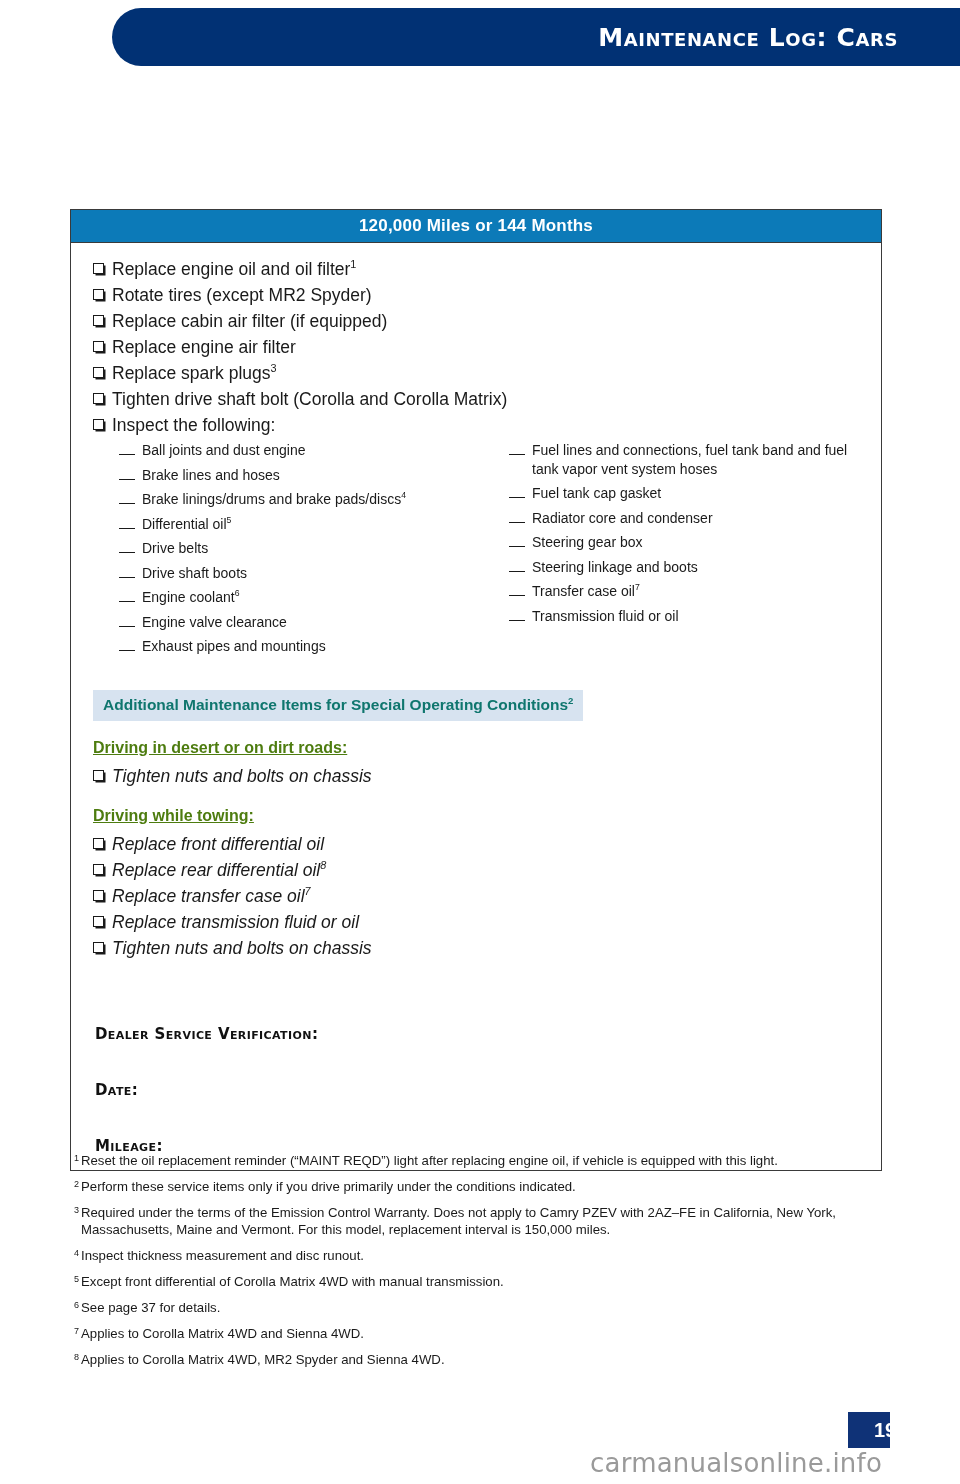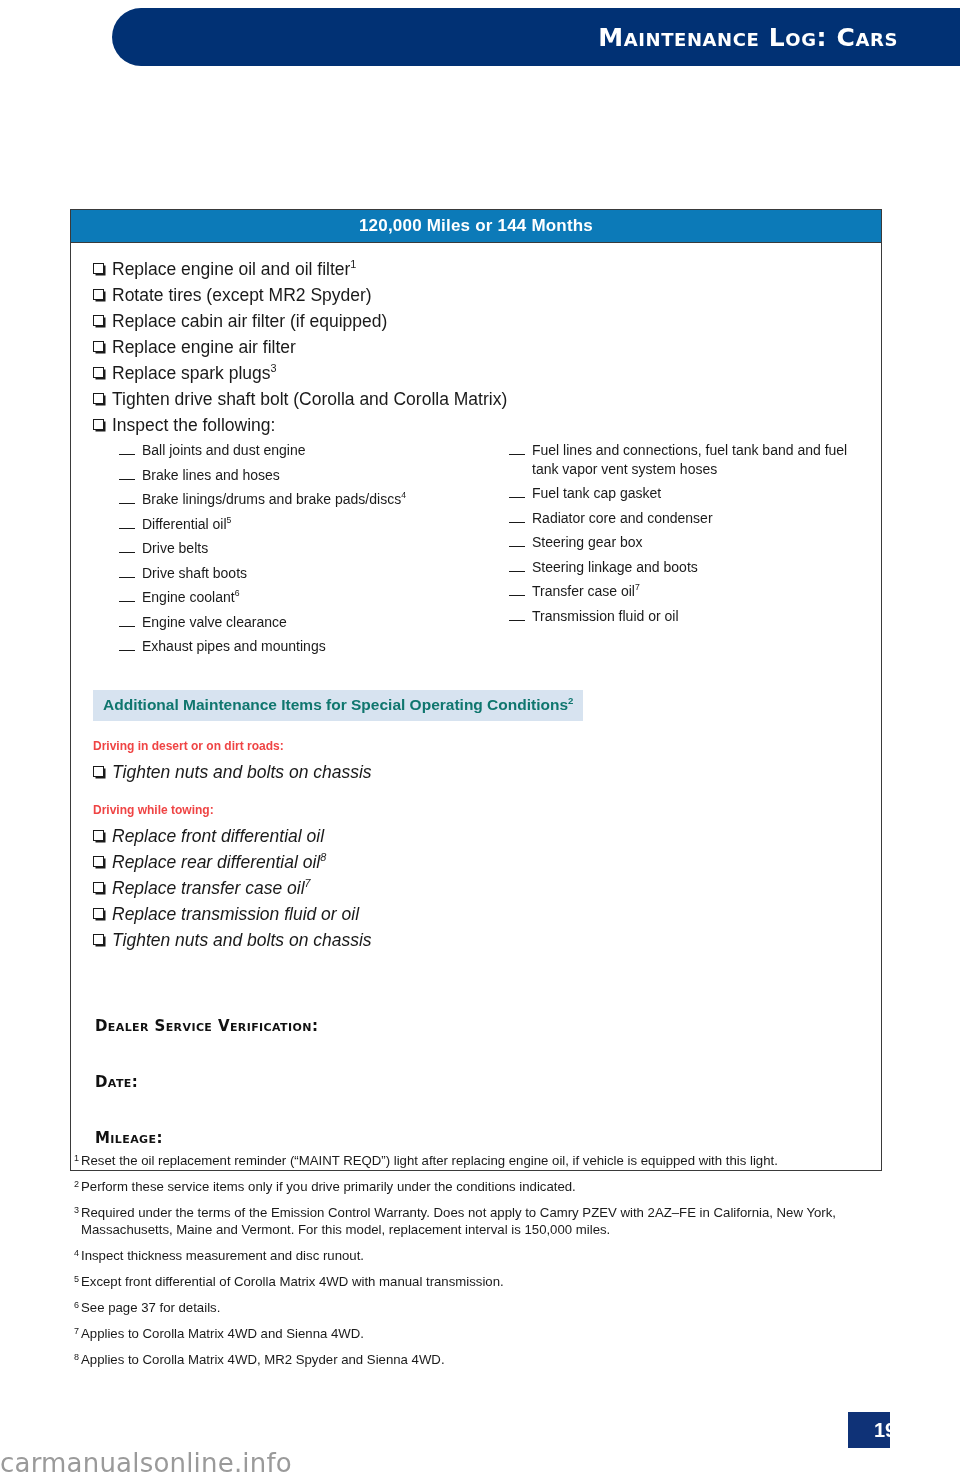--- a/index.html
+++ b/index.html
@@ -130,25 +130,26 @@
     margin-top: 28px;
     background: #d7e3f0;
     display: inline-block;
     padding: 6px 10px 7px 10px;
     font-size: 15.5px;
     font-weight: bold;
     color: #0f766e;
   }
 
   .cond-heading {
-    font-size: 12px;
+    font-size: 16px;
     font-weight: bold;
     margin-top: 18px;
     margin-bottom: 7px;
-    color: #ef4444;
+    color: #4d7c0f;
+    text-decoration: underline;
   }
   .cond-group ul.checklist > li { font-size: 17.5px; font-style: italic; }
 
   
   .verify-block {
     margin-top: 64px;
     padding-left: 2px;
   }
   .verify-line {
     font-family: "DejaVu Sans", sans-serif;
@@ -197,21 +198,21 @@
     justify-content: center;
     font-size: 20px;
     font-weight: bold;
     padding-left: 32px;
   }
   .watermark {
     position: absolute;
     left: 0;
     top: 1448px;
     width: 882px;
-    text-align: left;
+    text-align: right;
     font-size: 26px;
     color: #9a9a9a;
     font-family: "DejaVu Sans", sans-serif;
     letter-spacing: 0.2px;
   }
 </style>
 </head>
 <body>
 
 <div class="header-banner">

